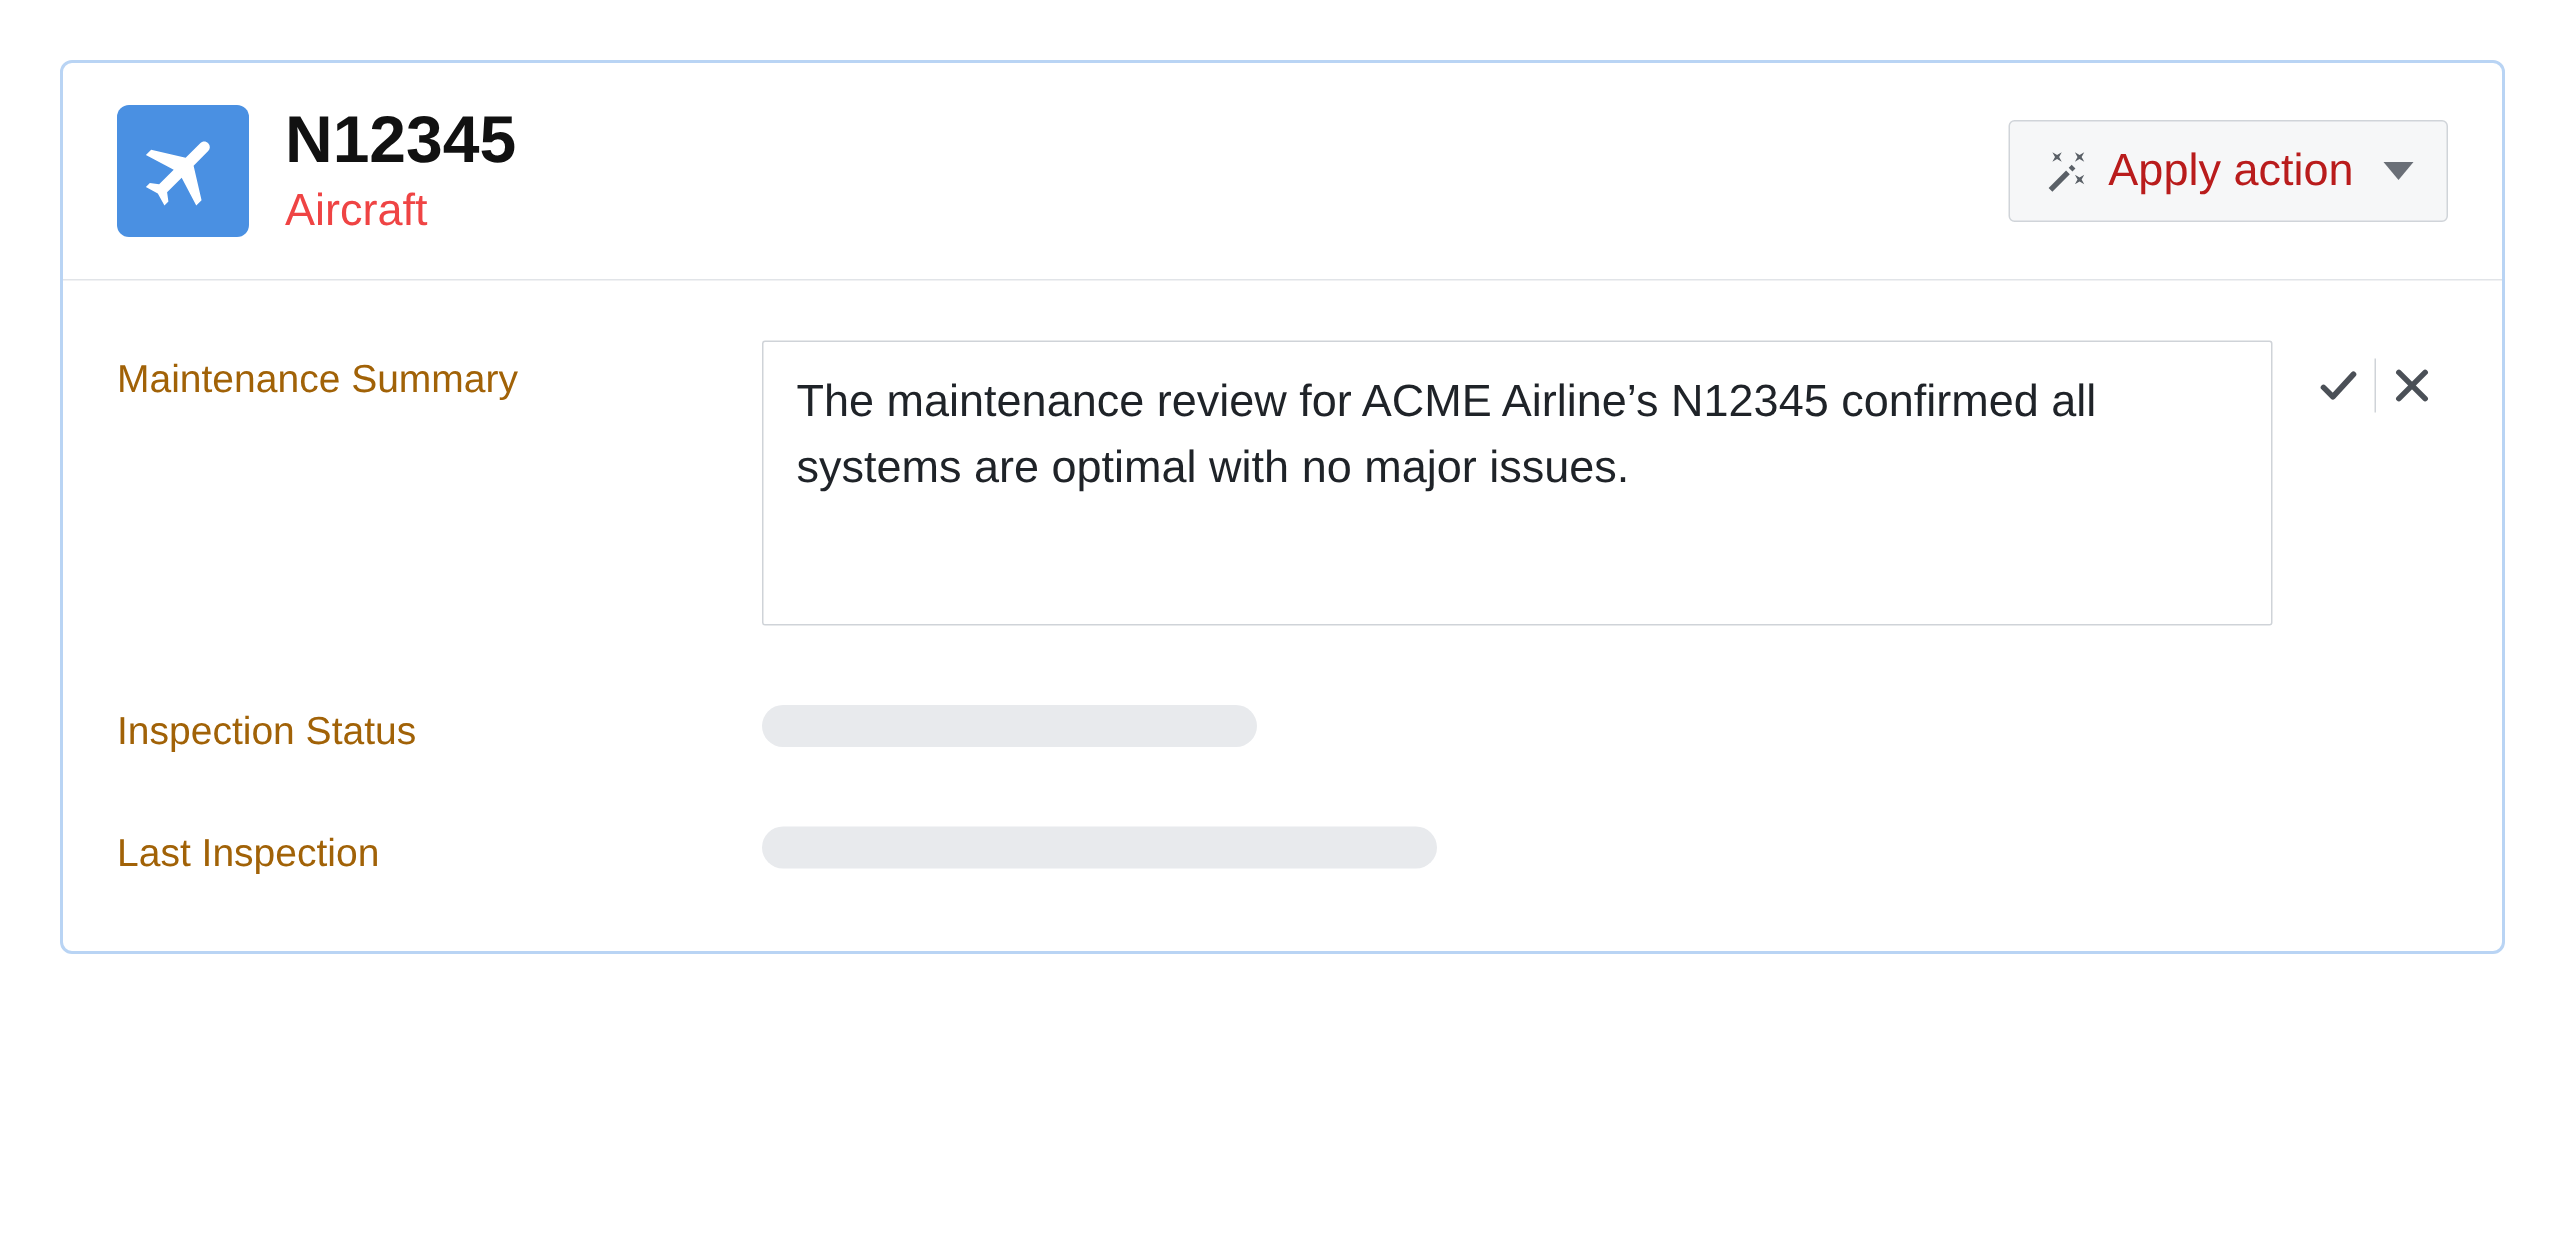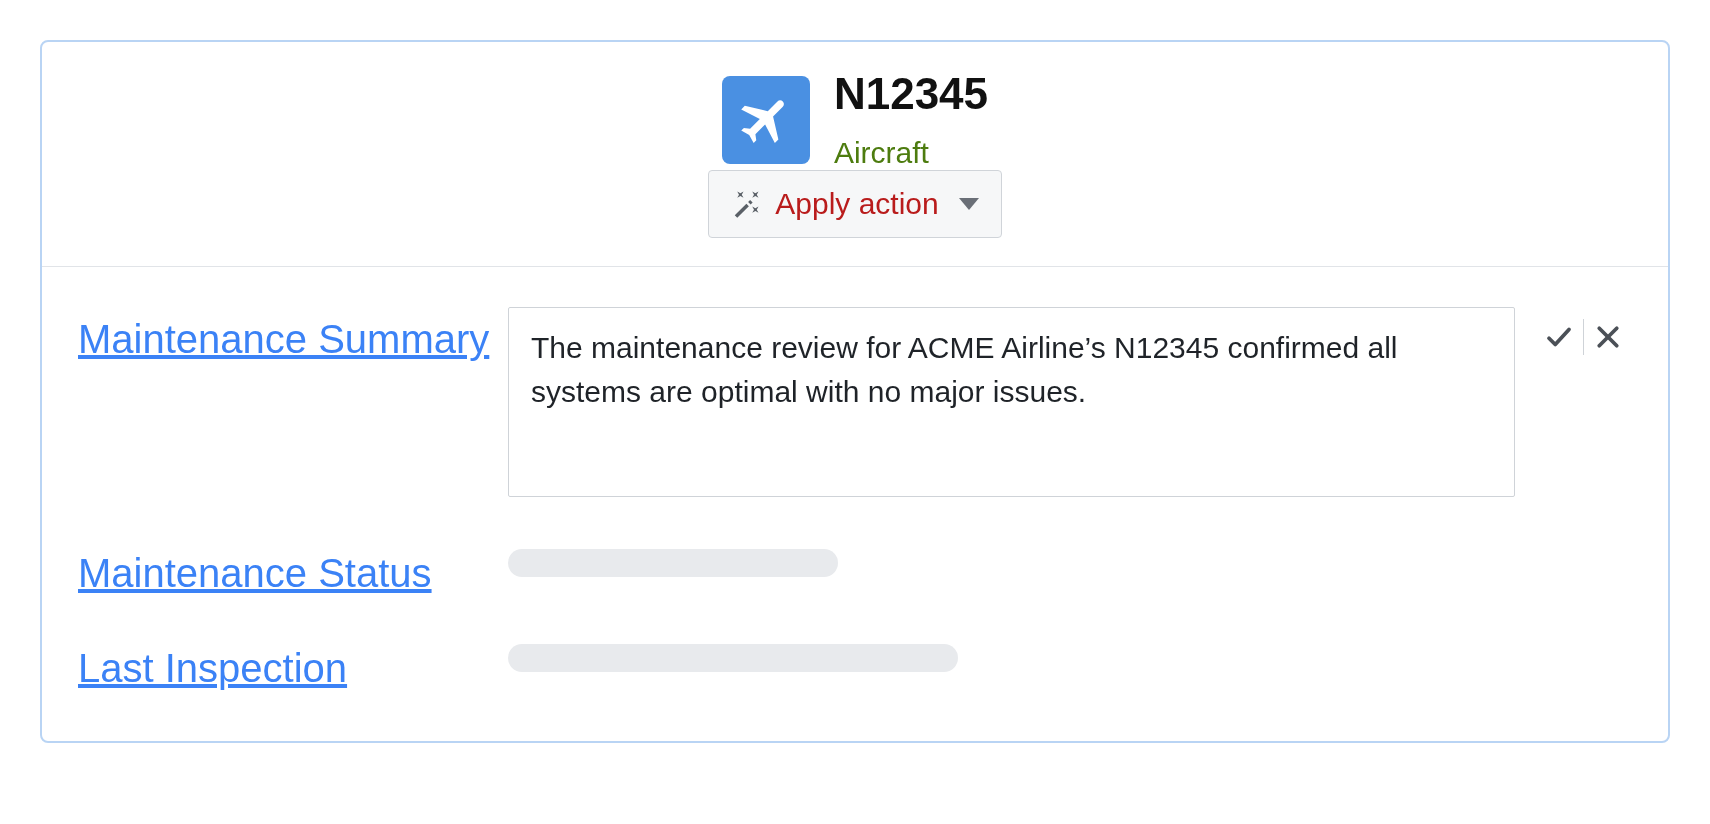--- a/index.html
+++ b/index.html
@@ -18,21 +18,20 @@
       border-radius: 8px;
       background: #ffffff;
       overflow: hidden;
     }
     .card-header {
       display: flex;
       align-items: center;
       justify-content: space-between;
       padding: 28px 36px;
       border-bottom: 1px solid #e1e4e8;
-      flex-direction: column;
     }
     .header-left {
       display: flex;
       align-items: center;
       gap: 24px;
     }
     .icon-box {
       width: 88px;
       height: 88px;
       background: #4a90e2;
@@ -52,22 +51,22 @@
       flex-direction: column;
     }
     .title {
       font-size: 44px;
       font-weight: 700;
       color: #111111;
       line-height: 1.1;
     }
     .subtitle {
       font-size: 30px;
-      color: #4d7c0f;
-      margin-top: 18px;
+      color: #ef4444;
+      margin-top: 6px;
     }
     .apply-btn {
       display: flex;
       align-items: center;
       gap: 14px;
       background: #f6f7f8;
       border: 1px solid #d0d4d9;
       border-radius: 4px;
       padding: 16px 22px;
       font-size: 30px;
@@ -95,24 +94,23 @@
       align-items: flex-start;
       margin-bottom: 40px;
     }
     .row:last-child {
       margin-bottom: 0;
       justify-content: space-between;
     }
     .label {
       width: 430px;
       flex-shrink: 0;
-      font-size: 40px;
-      color: #3b82f6;
+      font-size: 26px;
+      color: #a16207;
       padding-top: 10px;
-      text-decoration: underline;
     }
     .value {
       flex: 1;
       display: flex;
       align-items: flex-start;
       gap: 20px;
     }
     .textarea-wrap {
       flex: 1;
     }
@@ -208,21 +206,21 @@
             <svg viewBox="0 0 24 24">
                 <line x1="5" y1="5" x2="19" y2="19"></line>
                 <line x1="19" y1="5" x2="5" y2="19"></line>
               </svg>
           </div>
         </div>
       </div>
     </div>
 
     <div class="row">
-      <div class="label">Maintenance Status</div>
+      <div class="label">Inspection Status</div>
       <div class="value">
         <div class="skeleton sk1"></div>
       </div>
     </div>
 
     <div class="row">
       <div class="label">Last Inspection</div>
       <div class="value">
         <div class="skeleton sk2"></div>
       </div>

